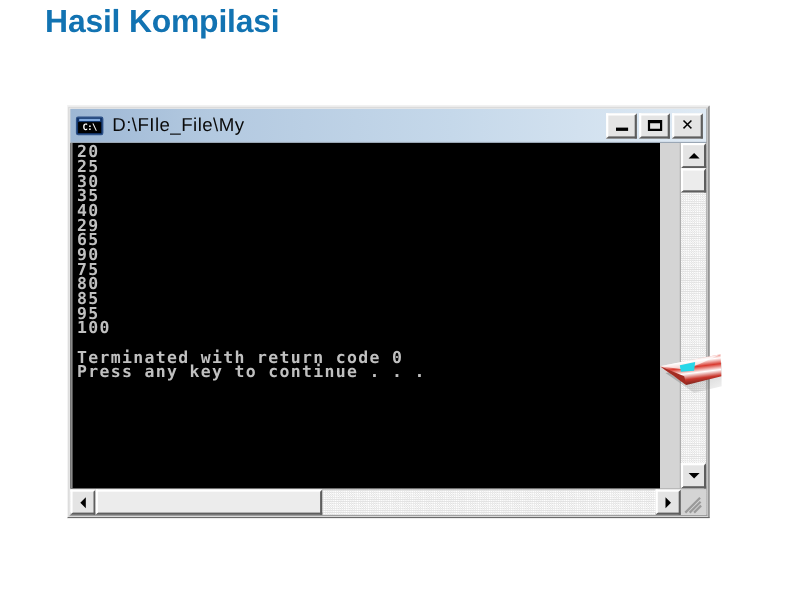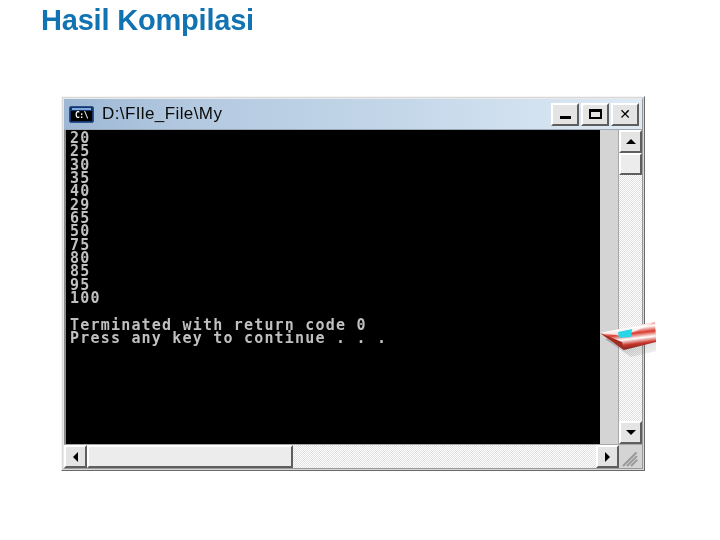--- a/index.html
+++ b/index.html
@@ -314,21 +314,21 @@
     <div class="window-body">
       <div class="console-area" id="console-area">
 
       <div class="console-line">20</div>
           <div class="console-line">25</div>
           <div class="console-line">30</div>
           <div class="console-line">35</div>
           <div class="console-line">40</div>
           <div class="console-line">29</div>
           <div class="console-line">65</div>
-          <div class="console-line">50</div>
+          <div class="console-line">90</div>
           <div class="console-line">75</div>
           <div class="console-line">80</div>
           <div class="console-line">85</div>
           <div class="console-line">95</div>
           <div class="console-line">100</div>
           <div class="console-line blank"> </div>
           <div class="console-line">Terminated with return code 0</div>
           <div class="console-line">Press any key to continue . . .</div>
         </div>
 

